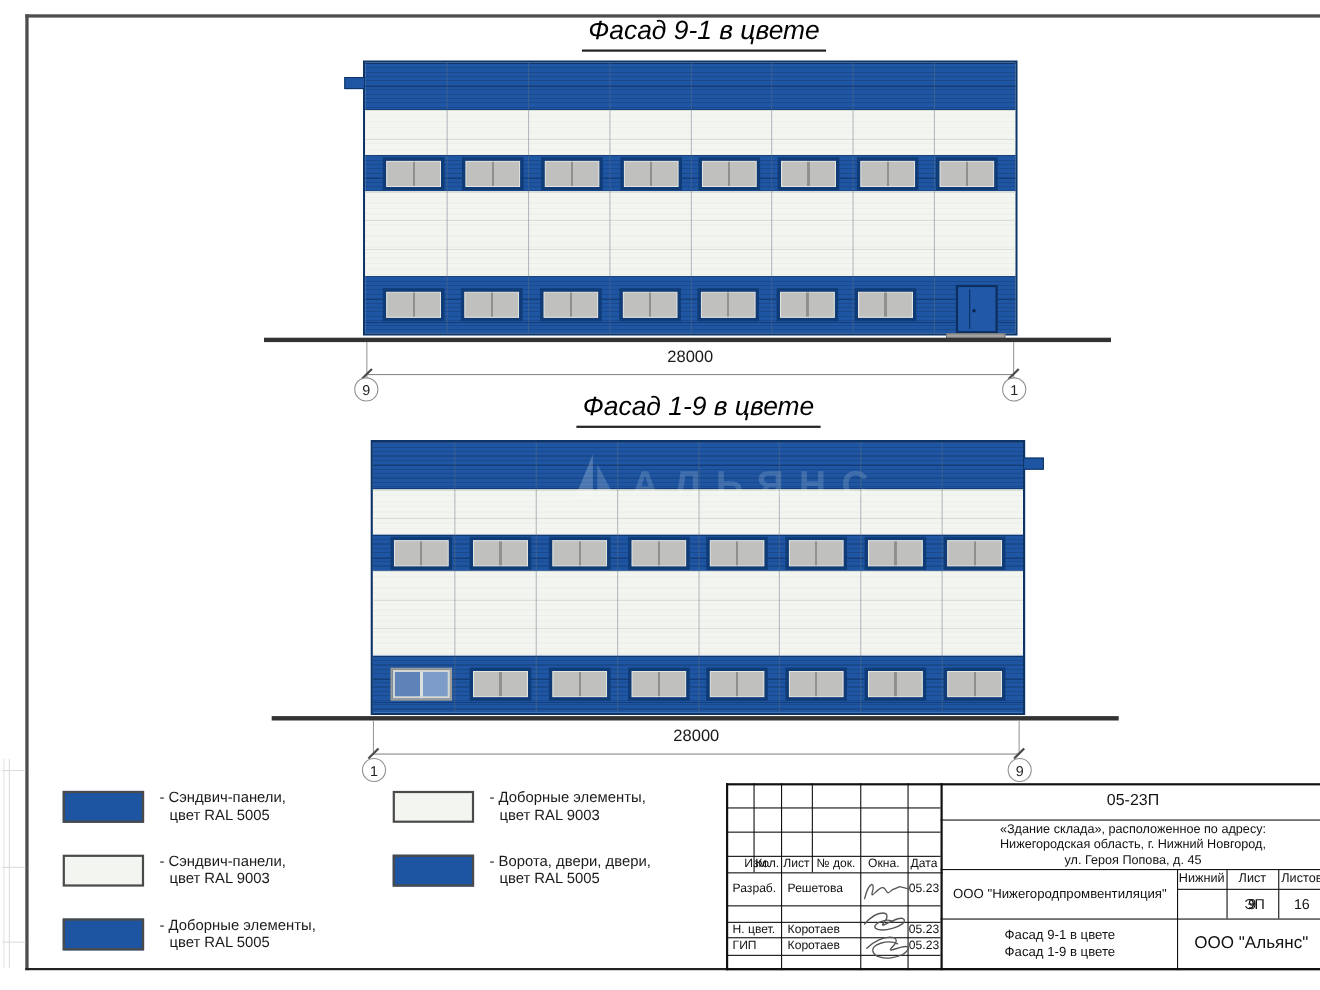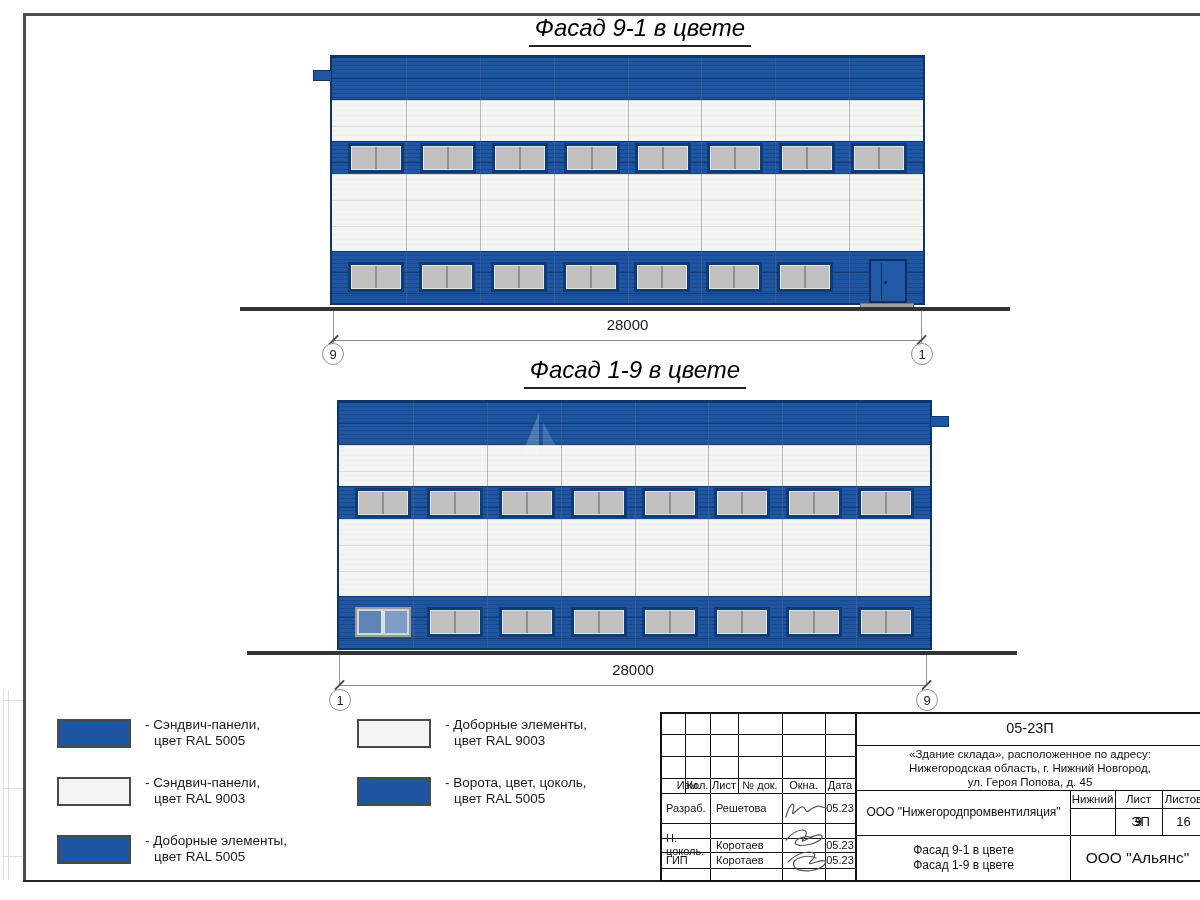--- a/index.html
+++ b/index.html
@@ -193,20 +193,21 @@
       <div class="vjoint" style="left: 75%;"></div>
       <div class="vjoint" style="left: 87.5%;"></div>
     </div>
 </div>
 
 <div class="watermark" style="left:516px;top:408px;width:420px;height:60px;">
   <svg width="46" height="46" style="position:absolute;left:0;top:2px;">
     <polygon points="6,44 23,3 23,44" fill="rgba(255,255,255,0.22)"></polygon>
     <polygon points="27,12 27,44 44,44" fill="rgba(255,255,255,0.18)"></polygon>
   </svg>
+  <div class="wm-text" style="left:58px;top:14px;">АЛЬЯНС</div>
 </div>
 
 <div class="groundline" style="left:247px;top:651px;width:770px;"></div>
 
 <div>
   <div class="dim-ext" style="left:339px;top:655px;height:31px;"></div>
   <div class="dim-ext" style="left:926px;top:655px;height:31px;"></div>
   <div class="dim-line" style="left:339px;top:685px;width:588px;"></div>
   <div class="dim-tick" style="left:333px;top:684px;"></div>
   <div class="dim-tick" style="left:920px;top:684px;"></div>
@@ -242,21 +243,21 @@
     <div class="legend-item">
       <div class="legend-swatch" style="background: rgb(242, 245, 240);"></div>
       <div class="legend-label">
         <div>- Доборные элементы,</div>
         <div class="l2">цвет RAL 9003</div>
       </div>
     </div>
     <div class="legend-item">
       <div class="legend-swatch" style="background: rgb(29, 85, 162);"></div>
       <div class="legend-label">
-        <div>- Ворота, цвет, цоколь,</div>
+        <div>- Ворота, двери, двери,</div>
         <div class="l2">цвет RAL 5005</div>
       </div>
     </div>
   </div>
 
 <div id="titleblock">
   <div class="tl" style="left:0;top:0;width:545px;height:2px;"></div>
   <div class="tl" style="left:0;top:0;width:2px;height:170px;"></div>
   <div class="tl" style="left:0;top:168px;width:545px;height:2px;"></div>
 
@@ -287,21 +288,21 @@
   <div class="tcell" style="left:25px;top:66px;width:25px;height:15px;">Кол.</div>
   <div class="tcell" style="left:50px;top:66px;width:28px;height:15px;">Лист</div>
   <div class="tcell" style="left:78px;top:66px;width:44px;height:15px;">№ док.</div>
   <div class="tcell" style="left:122px;top:66px;width:43px;height:15px;">Окна.</div>
   <div class="tcell" style="left:165px;top:66px;width:30px;height:15px;">Дата</div>
 
   <div class="tcell la" style="left:2px;top:81px;width:48px;height:30px;">Разраб.</div>
   <div class="tcell la" style="left:52px;top:81px;width:70px;height:30px;">Решетова</div>
   <div class="tcell" style="left:165px;top:81px;width:30px;height:30px;">05.23</div>
 
-  <div class="tcell la" style="left:2px;top:126px;width:50px;height:14px;">Н. цоколь.</div>
+  <div class="tcell la" style="left:2px;top:126px;width:50px;height:14px;">Н. цвет.</div>
   <div class="tcell la" style="left:52px;top:126px;width:70px;height:14px;">Коротаев</div>
   <div class="tcell" style="left:165px;top:126px;width:30px;height:14px;">05.23</div>
 
   <div class="tcell la" style="left:2px;top:140px;width:50px;height:16px;">ГИП</div>
   <div class="tcell la" style="left:52px;top:140px;width:70px;height:16px;">Коротаев</div>
   <div class="tcell" style="left:165px;top:140px;width:30px;height:16px;">05.23</div>
 
   <svg class="sig" style="left:120px;top:83px;" width="50" height="30" viewBox="0 0 50 30">
     <path d="M6 22 C10 6 16 6 13 16 C11 24 19 10 23 12 C27 14 25 20 31 14 L38 11 L46 13"></path>
   </svg>

